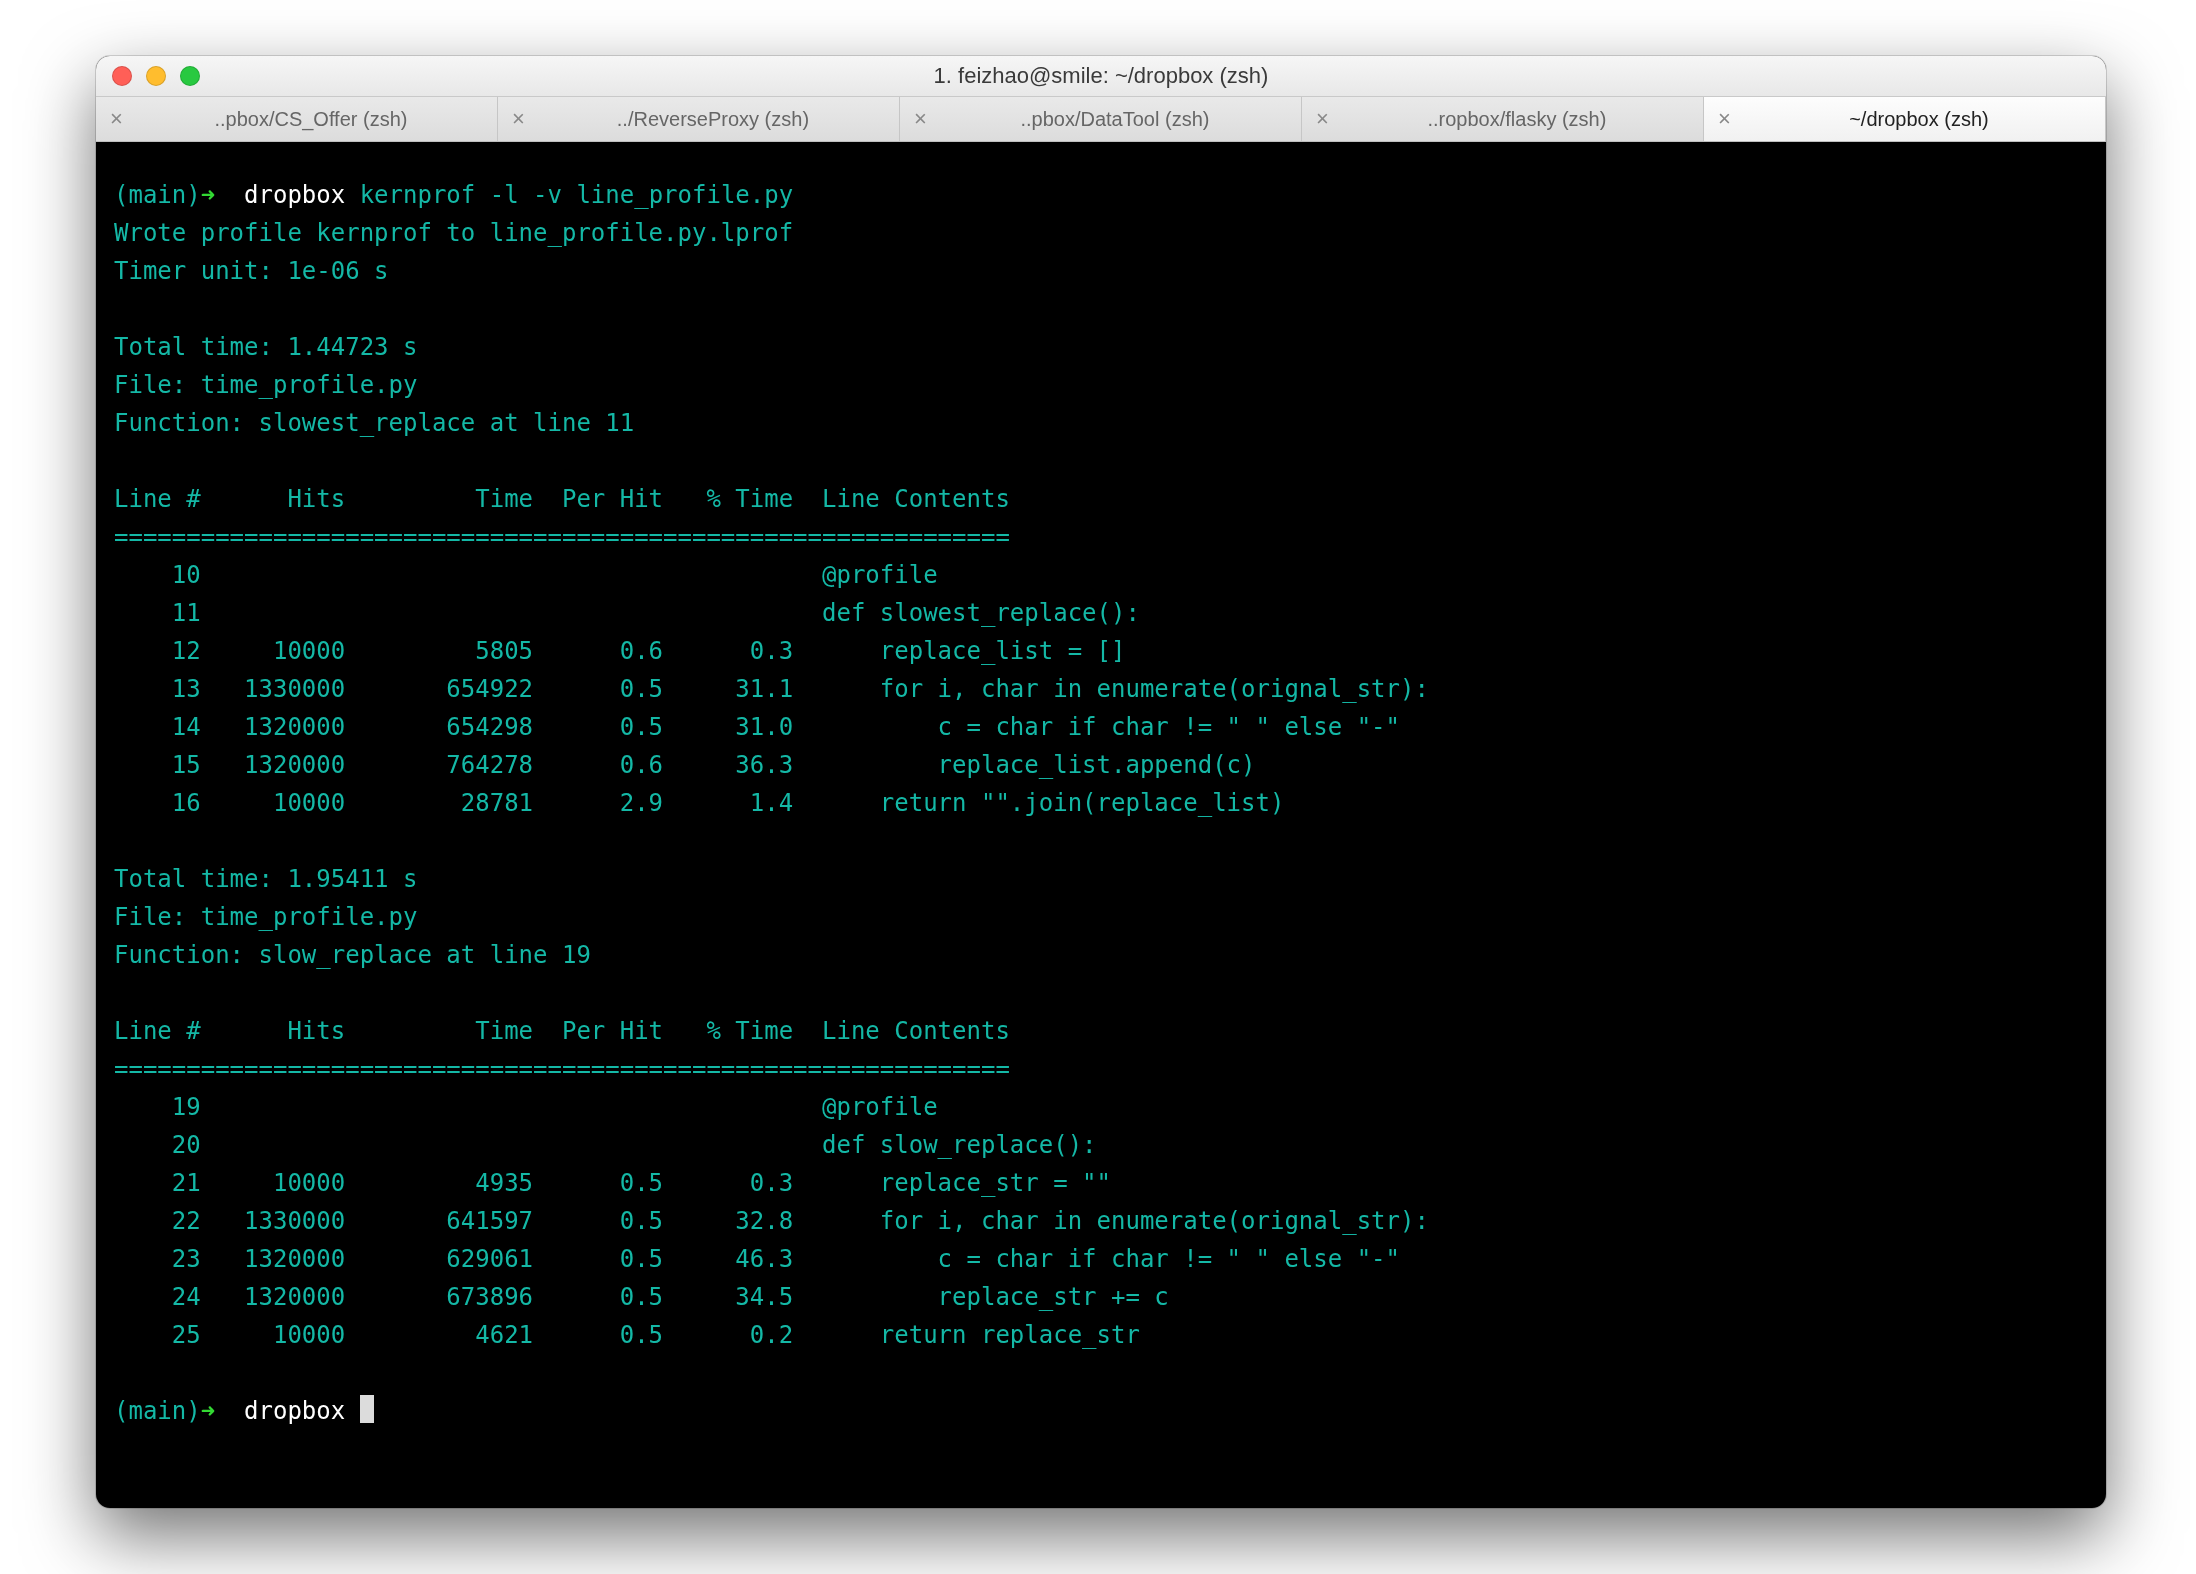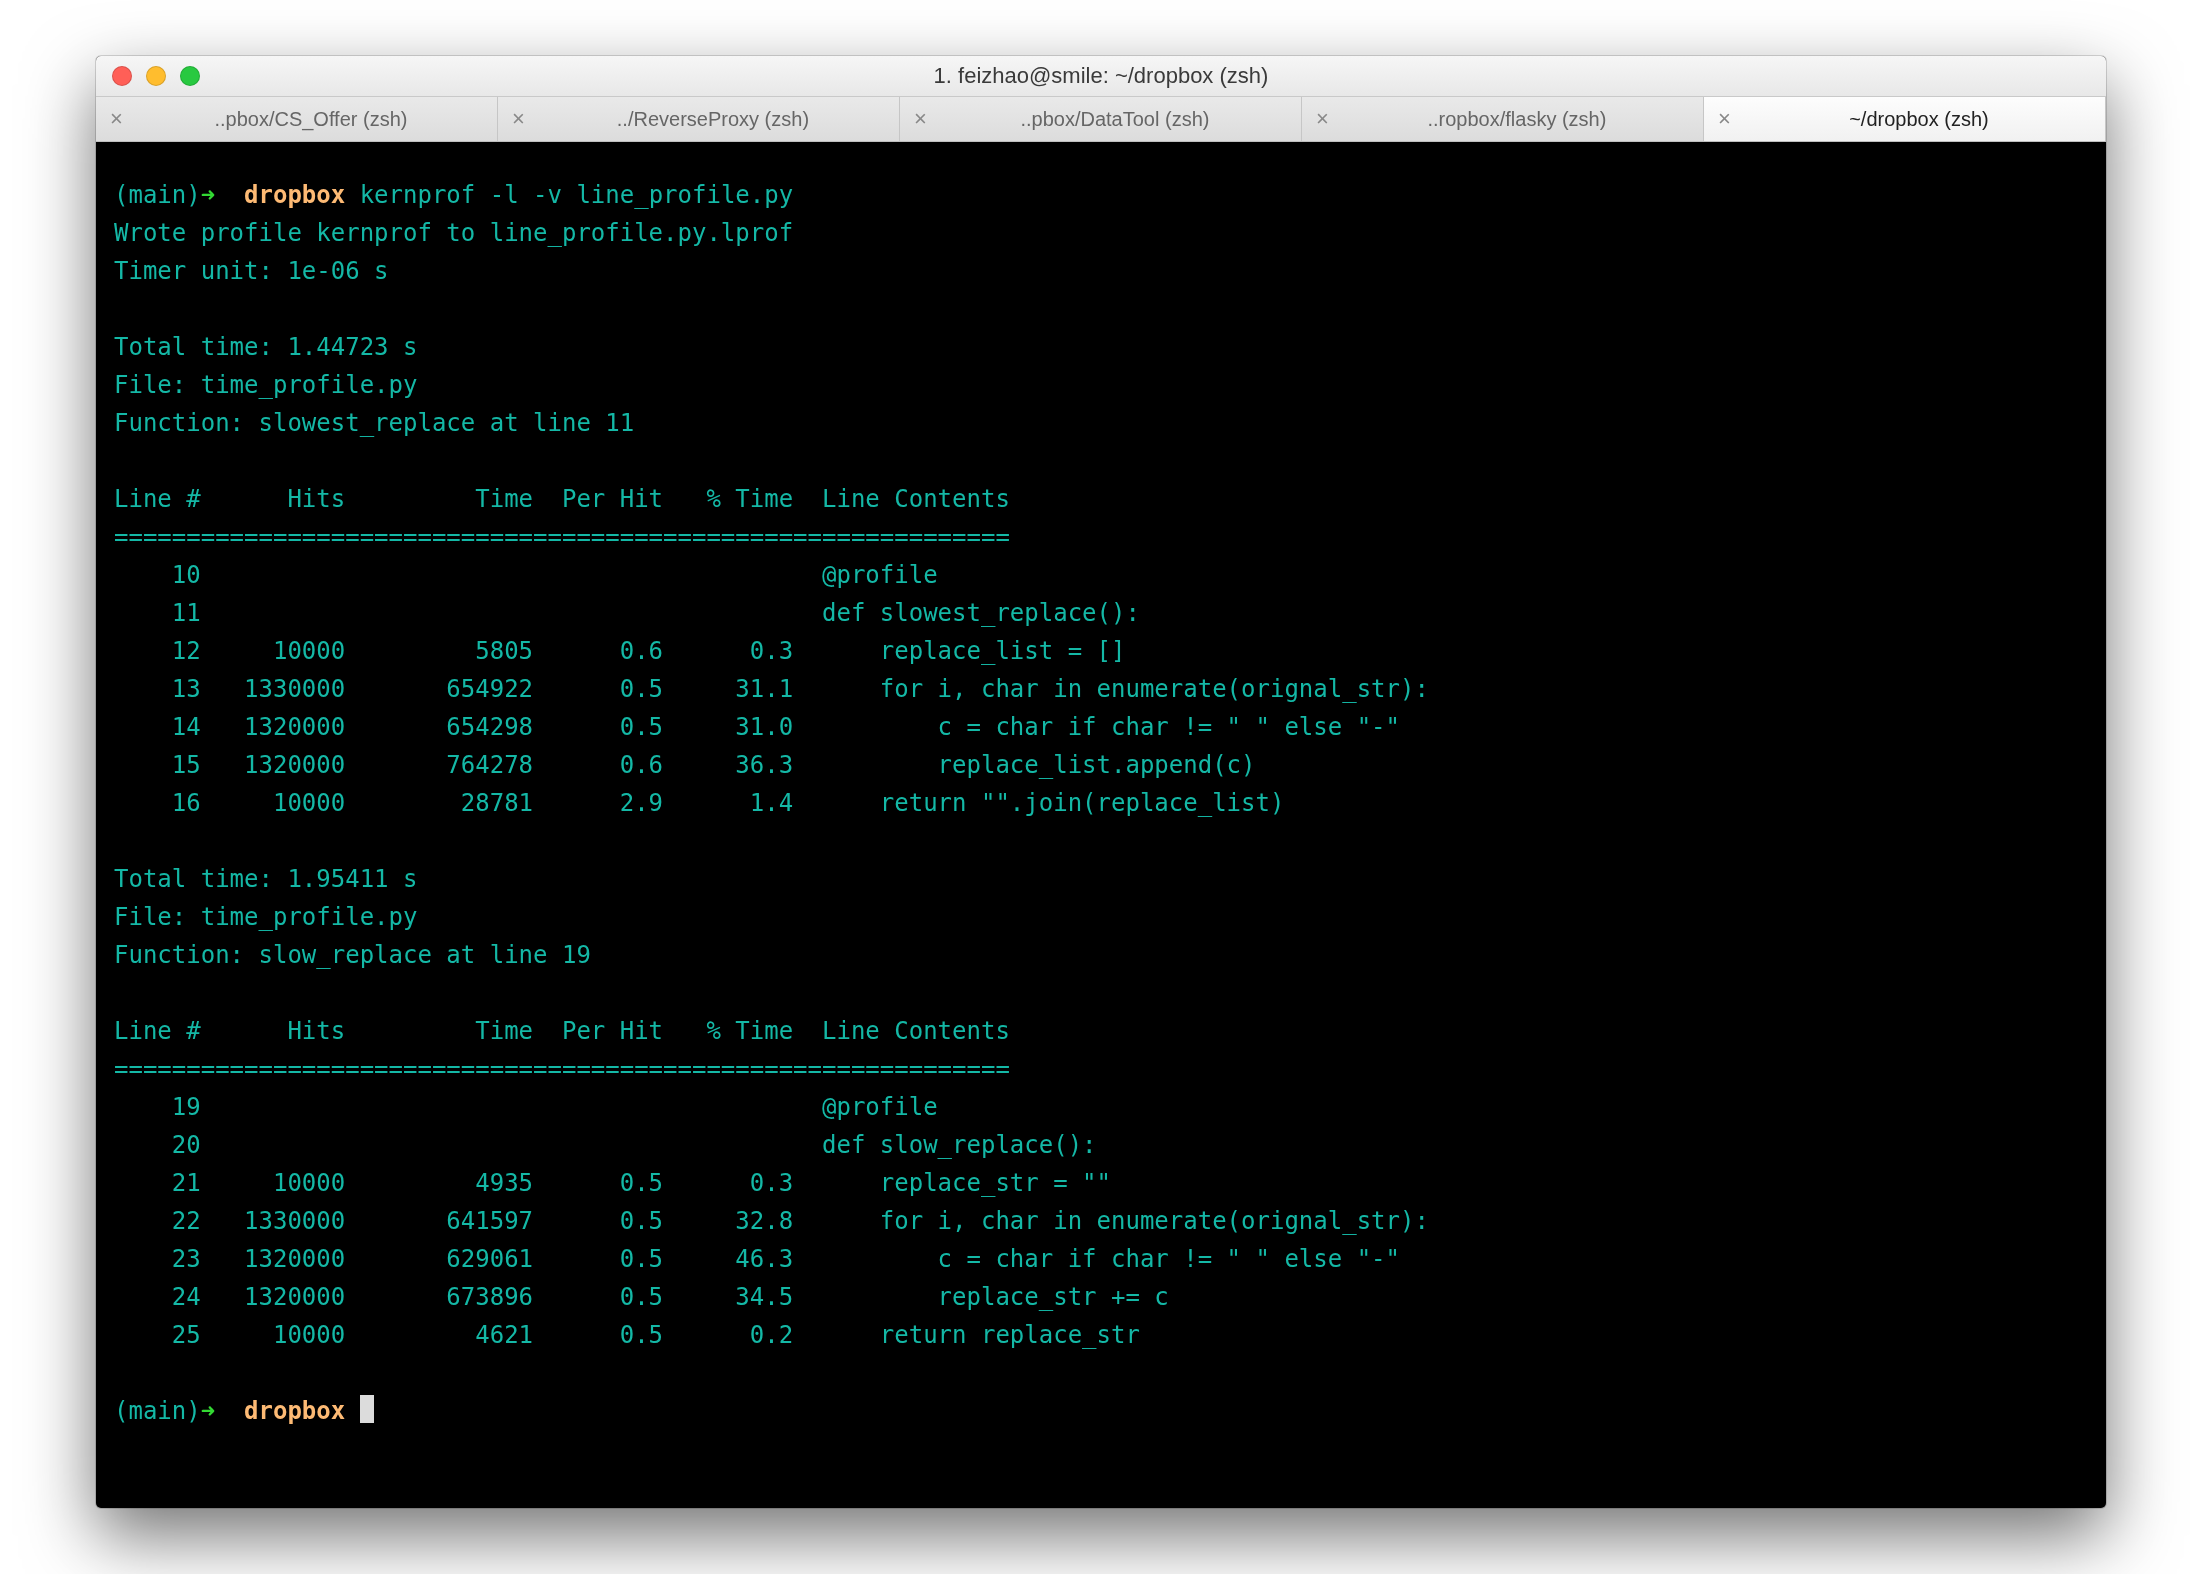--- a/index.html
+++ b/index.html
@@ -11,21 +11,21 @@
   .stage {
     width: 2196px;
     height: 1574px;
     position: relative;
     box-sizing: border-box;
     padding: 56px 96px 70px 96px;
   }
   .window {
     width: 2010px;
     height: 1452px;
-    border-radius: 5px;
+    border-radius: 14px;
     overflow: hidden;
     box-shadow: 0 28px 70px rgba(0,0,0,0.55), 0 0 0 1px rgba(0,0,0,0.15);
     display: flex;
     flex-direction: column;
     background: #000;
   }
   
   .titlebar {
     height: 40px;
     background: linear-gradient(#f6f6f6, #e8e8e8);
@@ -98,21 +98,21 @@
     color: #dcdcdc;
     font-family: "Menlo", "Monaco", "Consolas", monospace;
     font-size: 24px;
     line-height: 38px;
     padding: 10px 18px 18px 18px;
     white-space: pre;
     overflow: hidden;
   }
   .c-white   { color:#14b8a6; }
   .c-green   { color:#33d933; font-weight: 500;}
-  .c-cyan    { color:#fdba74; font-weight: 700;}
+  .c-cyan    { color:#ffffff; font-weight: 400;}
   .cursor {
     display:inline-block;
     width:14px; height:28px;
     background:#dcdcdc;
     vertical-align: -4px;
   }
 </style>
 </head>
 <body>
 

